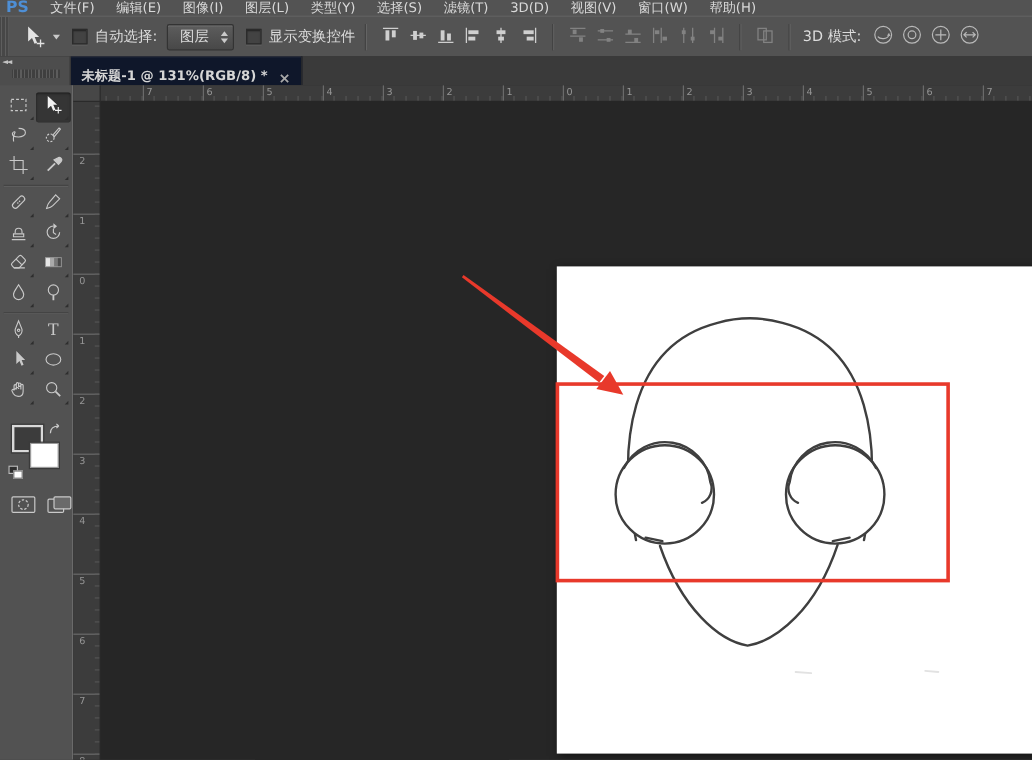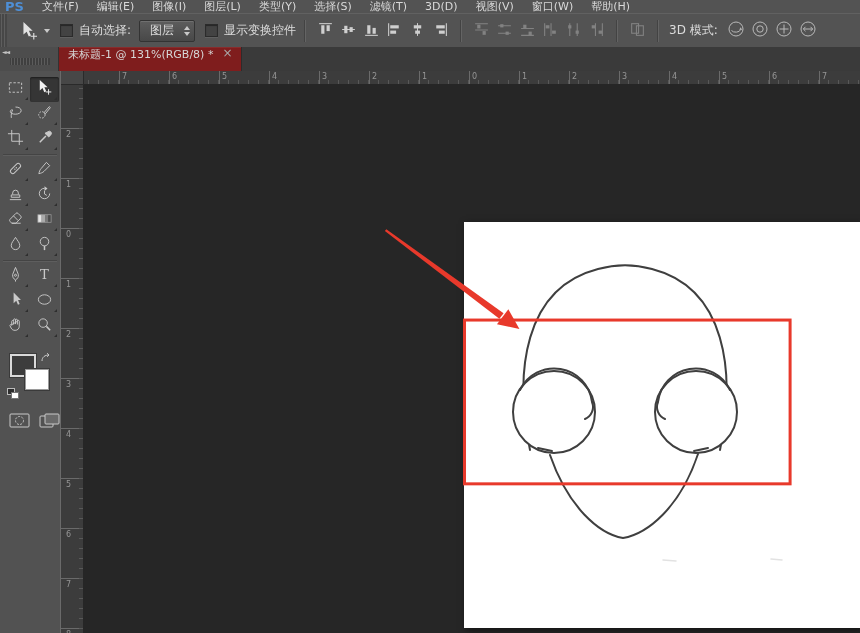--- a/index.html
+++ b/index.html
@@ -34,22 +34,22 @@
   .align-icon svg path{stroke-width:1;fill:none;}
   .dim{opacity:.38;}
   .mode3d-icon{display:inline-flex;width:18px;height:18px;color:#b9b9b9;margin:0 3px;}
   .mode3d-icon svg{width:100%;height:100%;}
   
   #tabrow{position:absolute;top:47px;left:0;right:0;height:24px;background:#3a3a3a;display:flex;}
   #panel-header{width:58px;height:100%;background:#4d4d4d;position:relative;border-right:1px solid #333;}
   #collapse-btn{position:absolute;top:1px;left:2px;font-size:6px;color:#c3c3c3;letter-spacing:-1px;cursor:default;}
   #panel-grip{position:absolute;left:10px;right:8px;top:11px;height:7px;
     background:repeating-linear-gradient(90deg,#3f3f3f 0 1px,#5c5c5c 1px 2px,#3f3f3f 2px 3px);}
-  #doc-tab{height:100%;background:#7f1d1d;border-right:1px solid #2c2c2c;display:flex;align-items:flex-start;
-    padding:0 9px;font-size:11px;color:#d6d6d6;box-shadow:inset 0 1px 0 rgba(255,255,255,.07);}
+  #doc-tab{height:100%;background:#0f172a;border-right:1px solid #2c2c2c;display:flex;align-items:flex-end;
+    padding:0 9px;font-size:11px;color:#d6d6d6;box-shadow:inset 0 1px 0 rgba(255,255,255,.07);font-weight:bold;}
   #tab-close{margin-left:9px;color:#a9a9a9;font-size:12px;line-height:1;cursor:default;}
   
   #toolbar{position:absolute;top:71px;left:0;bottom:0;width:60px;background:#525252;}
   #tools{padding-top:6px;}
   .tool-group{display:grid;grid-template-columns:29px 29px;justify-content:center;}
   .tool-sep{height:1px;background:#444;border-bottom:1px solid #5e5e5e;margin:2px 3px;}
   .tool{width:29px;height:25px;display:flex;align-items:center;justify-content:center;
     color:#c9c9c9;position:relative;border-radius:2px;}
   .tool svg{width:17px;height:17px;}
   .tool.selected{background:#353535;color:#f2f2f2;box-shadow:inset 0 1px 2px rgba(0,0,0,.5);}

